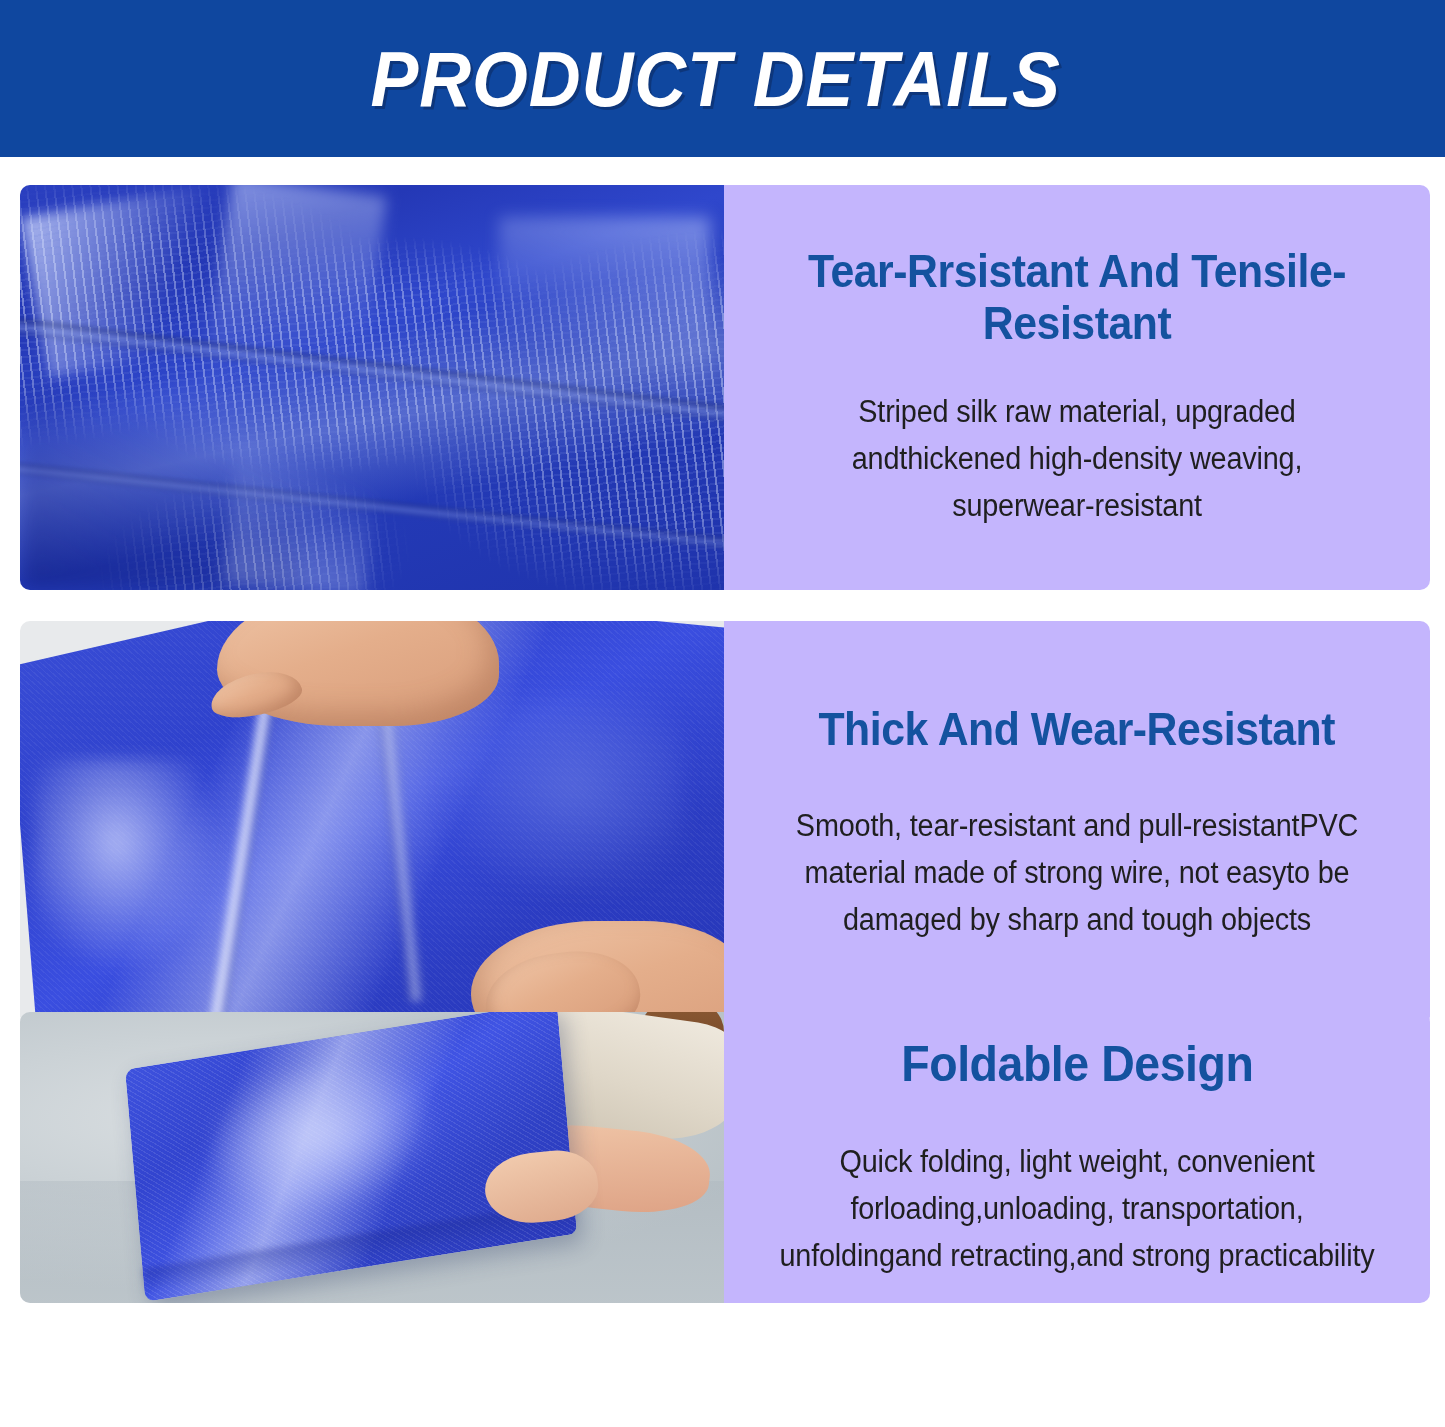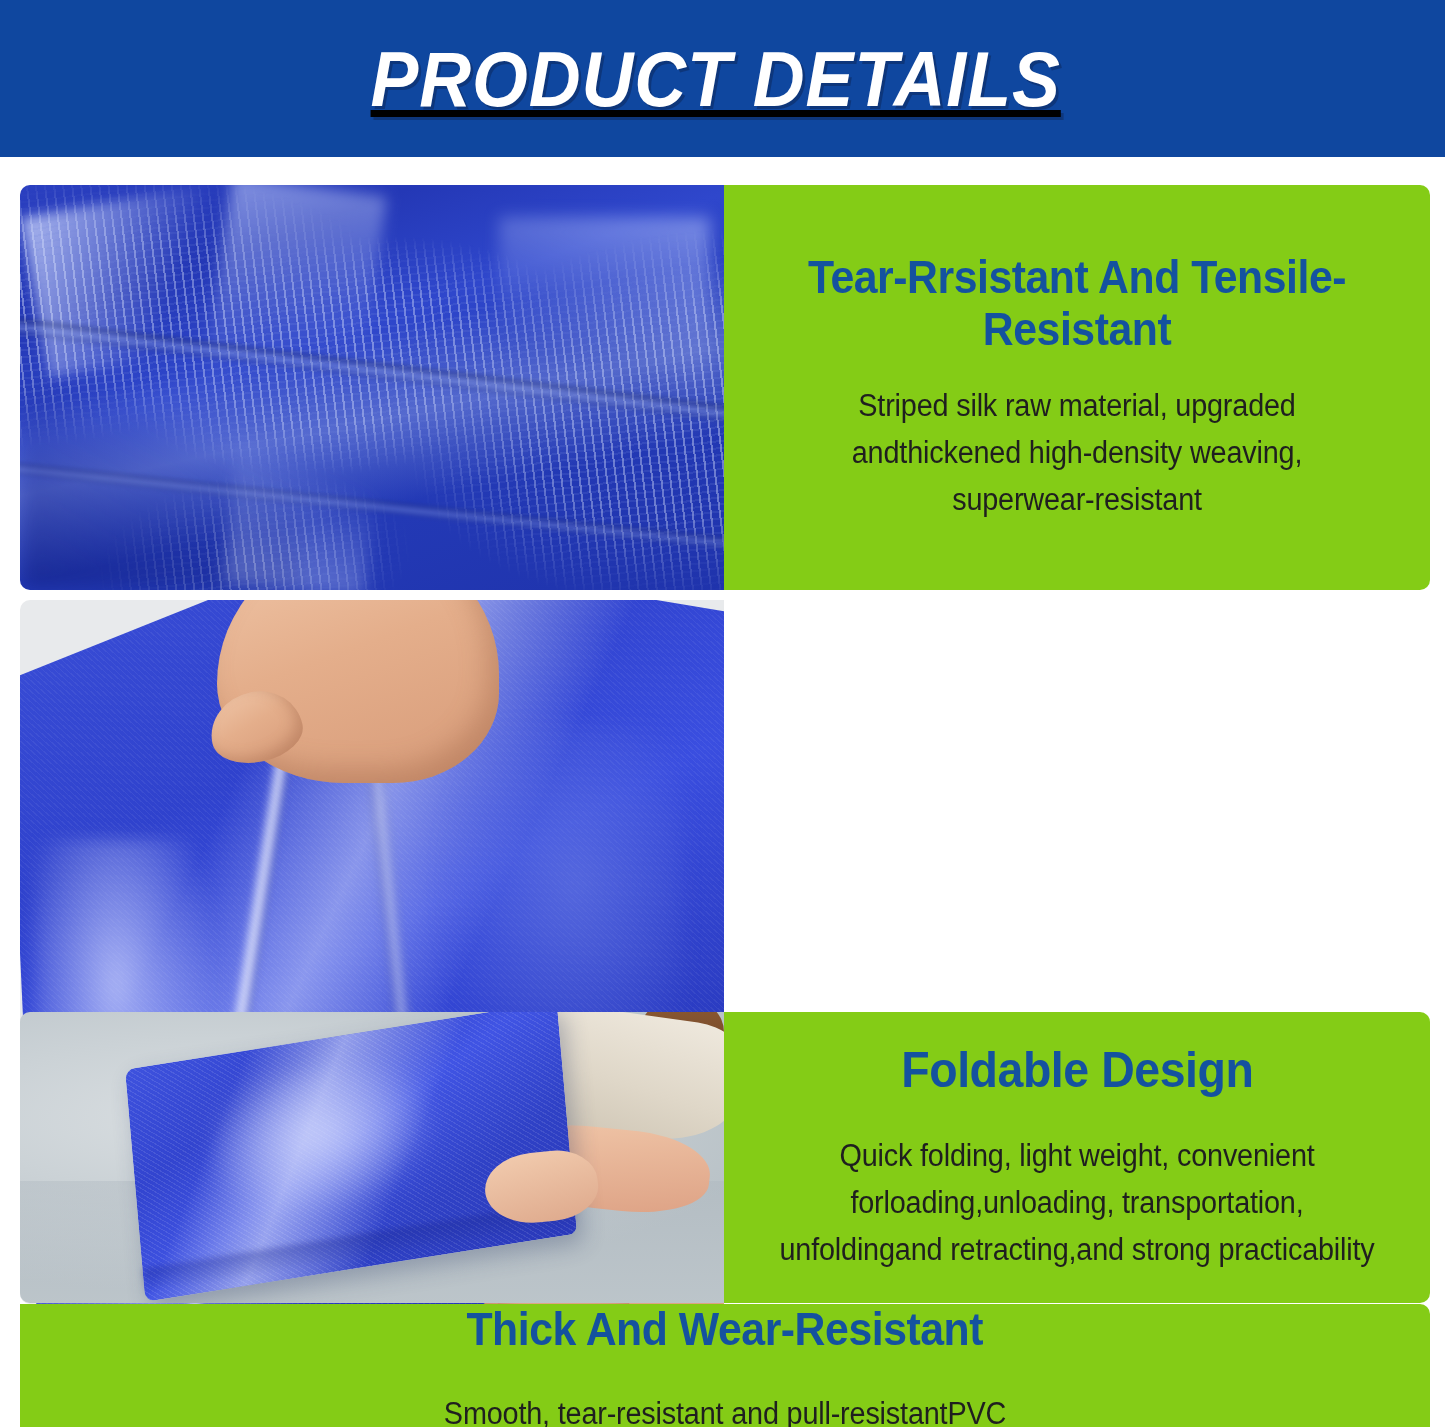--- a/index.html
+++ b/index.html
@@ -19,21 +19,20 @@
   .banner {
     position: absolute;
     left: 0;
     top: 0;
     width: 1445px;
     height: 157px;
     background: #0F479F;
     display: flex;
     align-items: center;
     justify-content: center;
-    text-decoration: underline;
   }
   .banner-title {
     font-family: "Liberation Sans", sans-serif;
     font-weight: 700;
     font-style: italic;
     font-size: 78px;
     letter-spacing: 1px;
     color: #ffffff;
     transform: scaleX(0.92);
     text-shadow: 3px 3px 0 rgba(12,40,92,0.55);
@@ -51,41 +50,42 @@
     height: 1270px;
   }
   .row {
     position: absolute;
     left: 20px;
     width: 1410px;
     display: flex;
     align-items: stretch;
   }
   #row-0 { top: 28px;  height: 405px; }
-  #row-1 { top: 443px; height: 405px; flex-direction: column; }
+  #row-1 { top: 464px; height: 405px; }
   #row-2 { top: 855px; height: 291px; }
 
   .photo {
     width: 704px;
     flex: 0 0 704px;
     position: relative;
     overflow: hidden;
     border-radius: 10px 0 0 10px;
   }
   .panel {
     flex: 1 1 auto;
-    background: #84cc16;
+    background: #c4b5fd;
     border-radius: 0 10px 10px 0;
     display: flex;
     flex-direction: column;
     align-items: center;
     justify-content: center;
     text-align: center;
     padding: 0 30px;
     box-sizing: border-box;
+    gap: 12px;
   }
 
   .feat-title {
     color: #14529F;
     font-family: "Liberation Sans", sans-serif;
     font-weight: 700;
     font-size: 46px;
     line-height: 1.13;
     letter-spacing: -0.5px;
     transform: scaleX(0.93);

